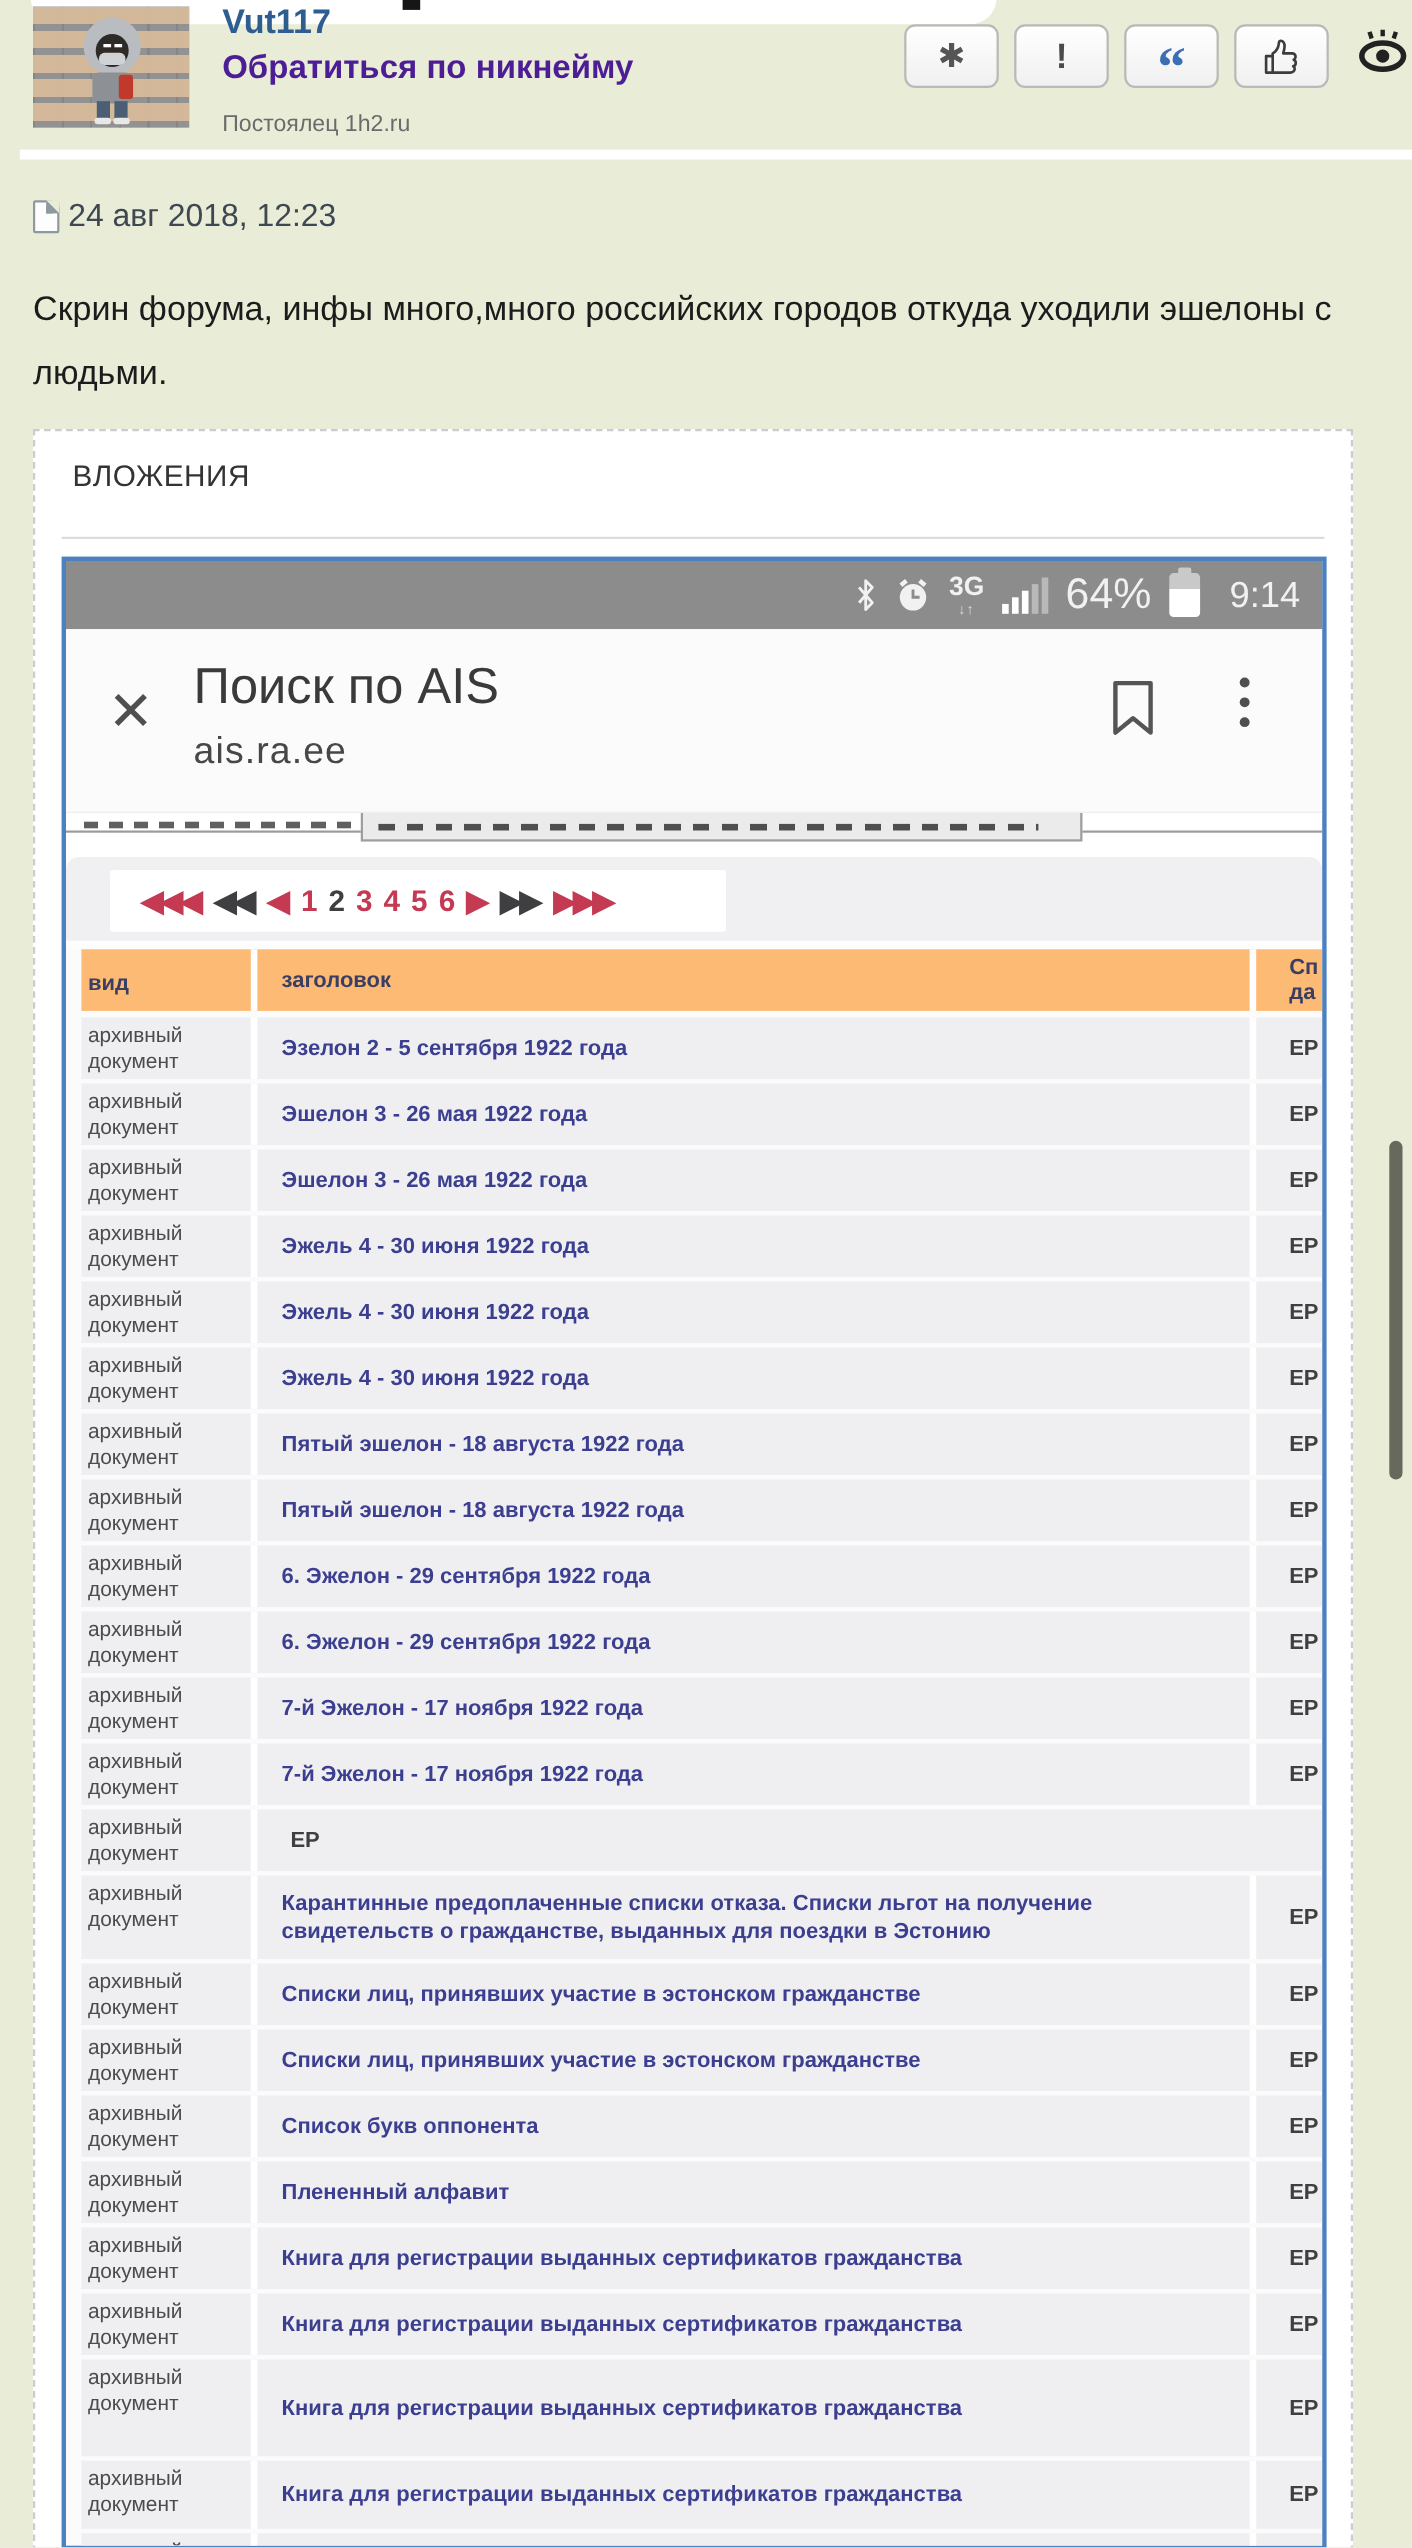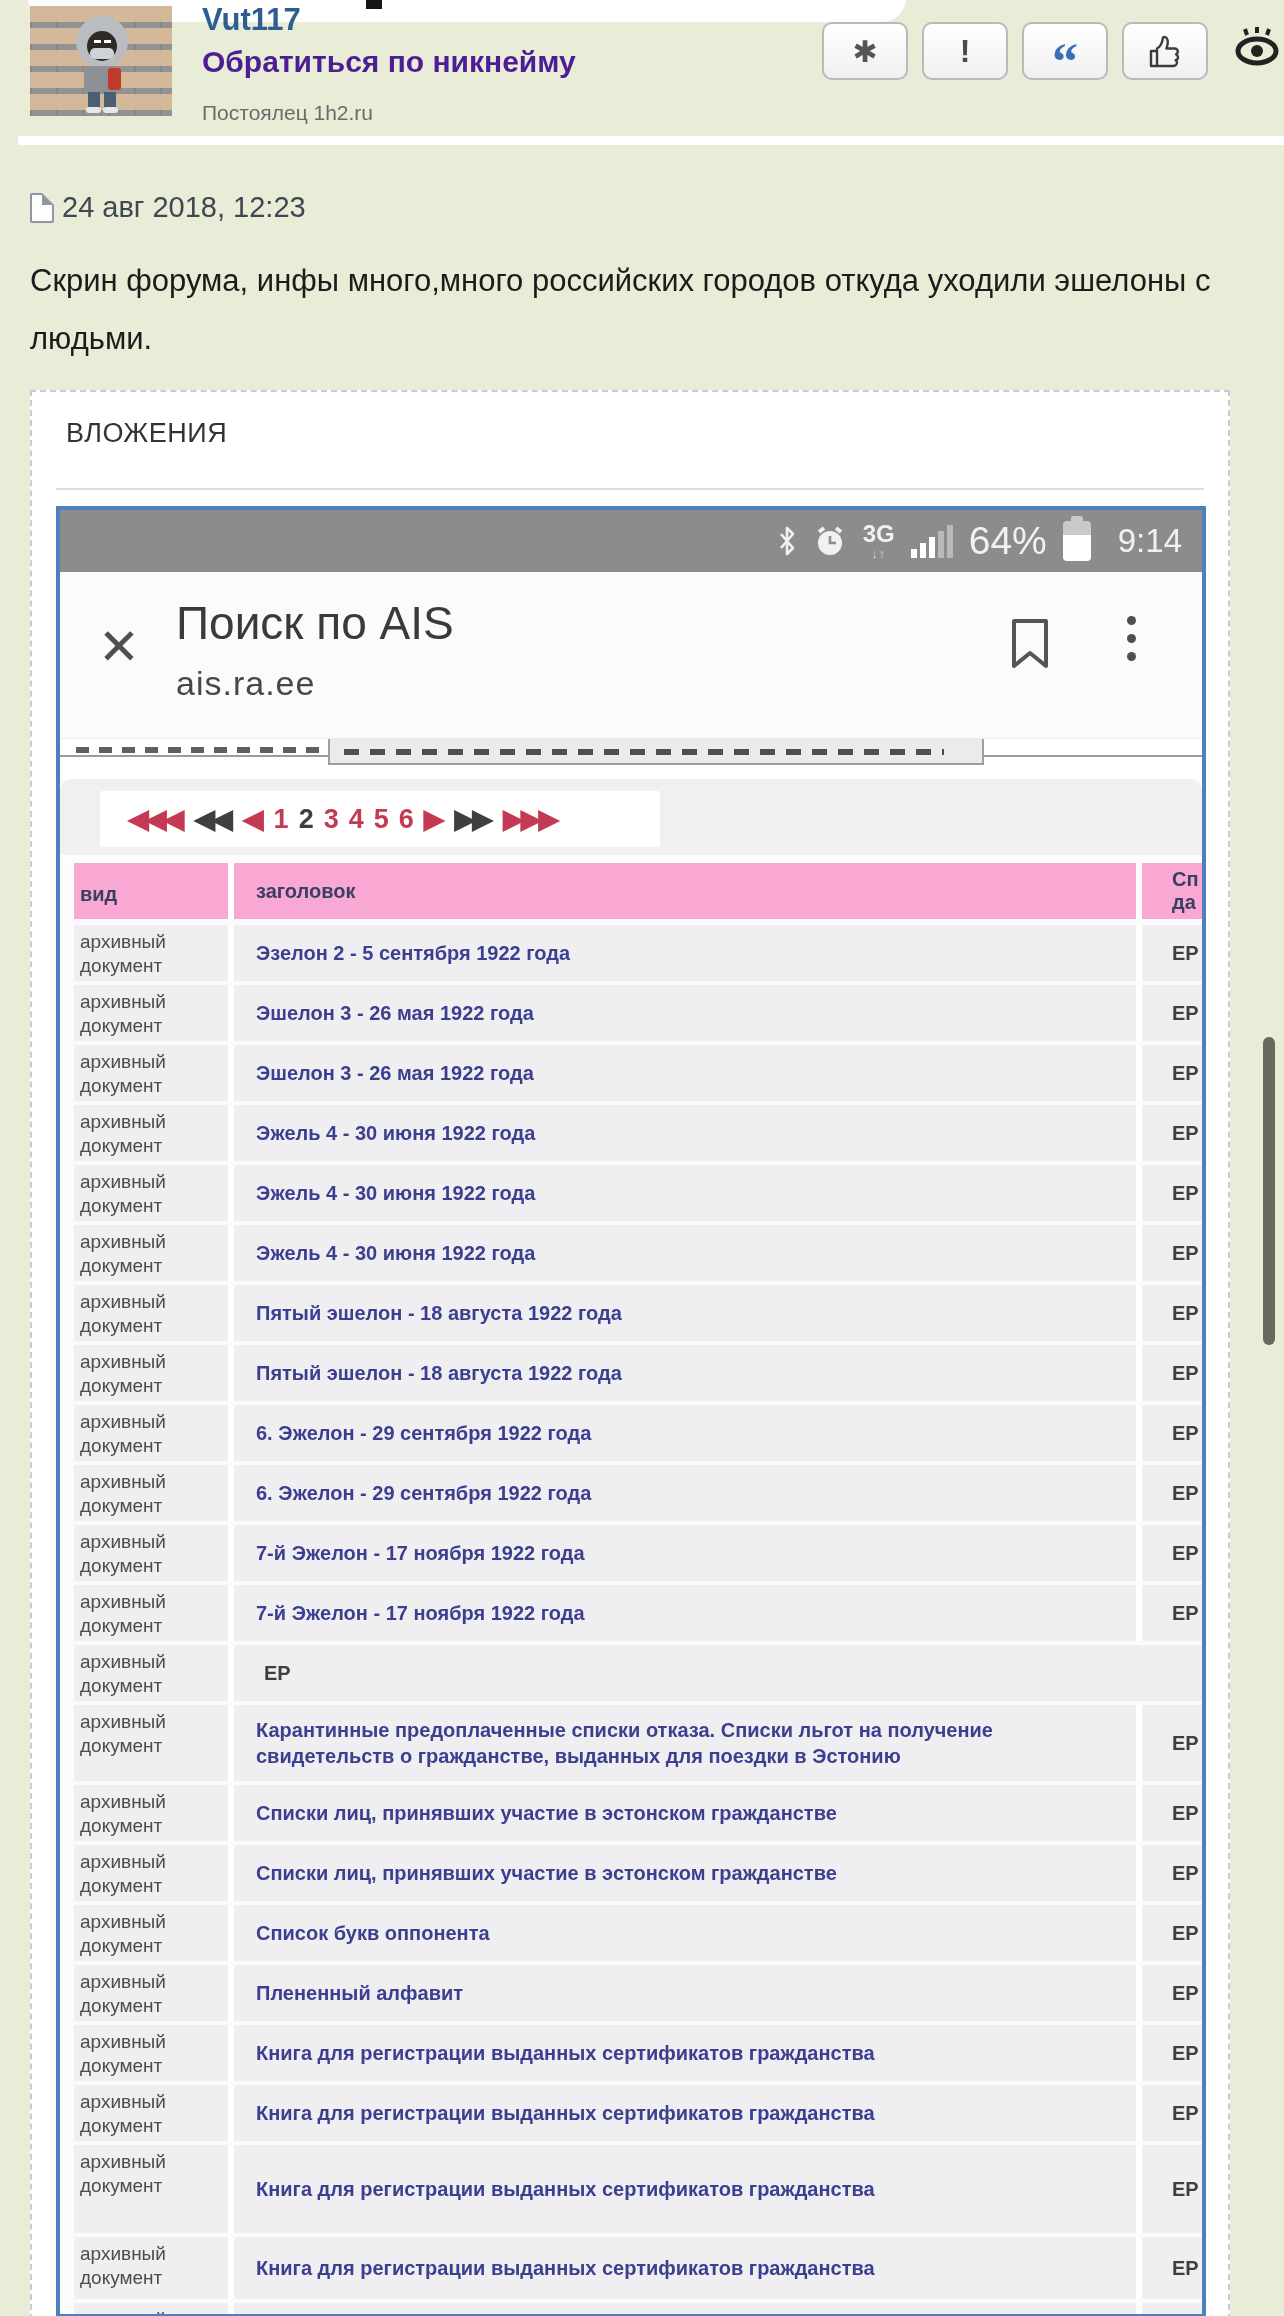--- a/index.html
+++ b/index.html
@@ -21,21 +21,21 @@
   .pbtn{width:86px;height:58px;border:2px solid #b9b9b9;border-radius:10px;
         background:linear-gradient(#ffffff,#f0f0f0);display:flex;align-items:center;justify-content:center;
         box-sizing:border-box;}
   .pbtn .g-star{font-size:30px;color:#555;}
   .pbtn .g-alert{font-size:32px;font-weight:bold;color:#4a4a4a;}
   .pbtn .g-quote{font-size:52px;line-height:20px;font-weight:bold;color:#3a6fb5;font-family:"Liberation Serif",serif;margin-top:22px;}
   .eye{position:absolute;left:1232px;top:26px;}
   
   .hr-white{position:absolute;left:18px;top:136px;width:1266px;height:9px;background:#fff;}
   .dateline{position:absolute;left:30px;top:180px;display:flex;align-items:center;gap:8px;
-            font-size:29px;color:#3d4852;margin-top:11px;}
+            font-size:29px;color:#3d4852;}
   .page-ico{width:20px;height:26px;background:#fdfdfd;border:2px solid #8d98a0;border-radius:2px;position:relative;}
   .page-ico::after{content:"";position:absolute;right:-2px;top:-2px;border:6px solid #e9ecd6;
                    border-left-color:#8d98a0;border-bottom-color:#8d98a0;}
   .body-text{position:absolute;left:30px;top:252px;width:1215px;font-size:31px;line-height:58px;color:#1c1c1c;}
   
   .attach{position:absolute;left:30px;top:390px;width:1200px;height:1930px;background:#fff;
           border:2px dashed #c7cdd3;box-sizing:border-box;}
   .attach-label{position:absolute;left:34px;top:26px;font-size:27px;color:#333;letter-spacing:.5px;}
   .attach-hr{position:absolute;left:24px;right:24px;top:96px;height:2px;background:#d9dde0;}
   .phone{position:absolute;left:24px;top:114px;width:1150px;height:1812px;border:4px solid #4d80bf;
@@ -75,21 +75,21 @@
   .pagpanel{height:76px;background:#f0f0f3;border-radius:12px 12px 0 0;position:relative;}
   .pagbox{position:absolute;left:40px;top:12px;width:560px;height:56px;background:#fff;border-radius:3px;
           display:flex;align-items:center;gap:13px;padding:0 28px;box-sizing:border-box;}
   .pag-it{font-size:27px;font-weight:bold;letter-spacing:-3px;}
   .pag-it.red{color:#c43a52;}
   .pag-it.dark{color:#3f3f41;}
   .gap-w2{height:8px;background:#fdfdfd;}
   
   .tbl{background:#fbfbfc;padding-left:14px;}
   .trow{display:flex;background:#efeff2;margin-bottom:4px;}
-  .trow.head{background:#f9a8d4;height:56px;margin-bottom:6px;}
+  .trow.head{background:#fdba74;height:56px;margin-bottom:6px;}
   .c1{width:160px;padding:5px 4px 0 6px;box-sizing:border-box;font-size:19px;line-height:24px;color:#4c4c4c;
       border-right:6px solid #fff;}
   .c2{width:908px;box-sizing:border-box;padding:0 10px 0 22px;display:flex;align-items:center;
       border-right:6px solid #fff;}
   .c2 a{font-size:20px;font-weight:bold;color:#3c3f8f;text-decoration:none;line-height:26px;}
   .c3{flex:1;display:flex;align-items:center;font-size:20px;font-weight:bold;color:#3f3f3f;
       padding-left:30px;overflow:hidden;white-space:nowrap;}
   .trow.head .c1,.trow.head .c3{display:flex;align-items:center;font-weight:bold;color:#3b3e63;font-size:20px;}
   .trow.head .c2{}
   .trow.head .c2 span{font-size:20px;font-weight:bold;color:#3b3e63;}

